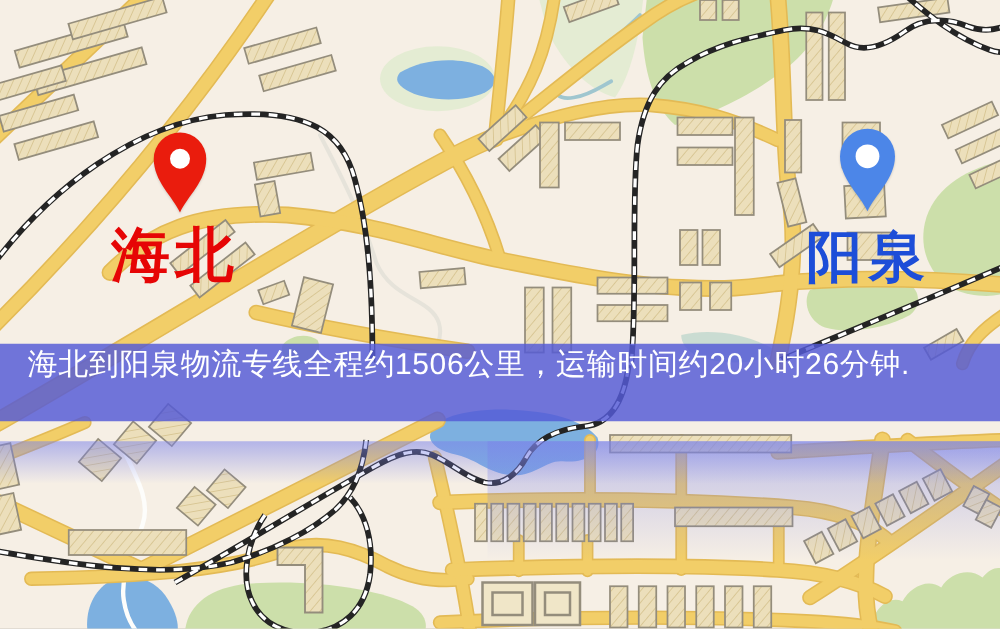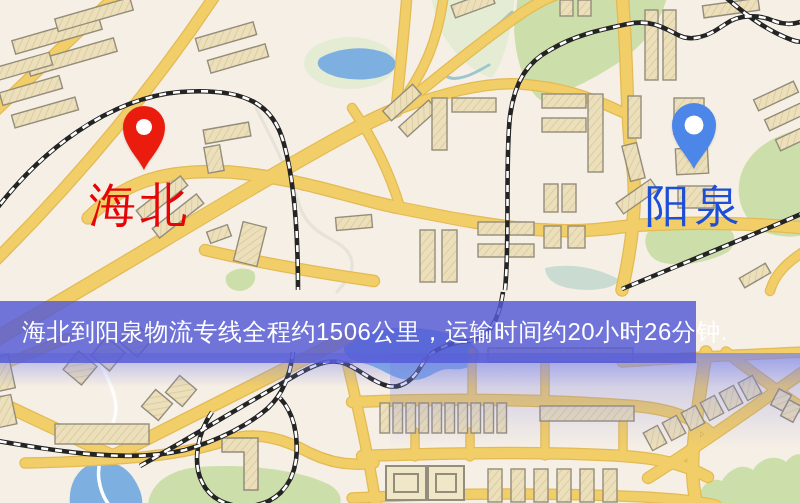--- a/index.html
+++ b/index.html
@@ -5,23 +5,23 @@
   html,body{margin:0;padding:0;background:#888;}
   .stage{
     position:relative;width:800px;height:503px;overflow:hidden;
     font-family:"Liberation Sans", sans-serif;
     background:var(--map-bg,#f6efe5);
   }
   .map-svg{position:absolute;left:0;top:0;width:800px;height:503px;display:block;}
 
   
   .banner{
-    position:absolute;left:0;top:301px;width:696px;height:62px;
+    position:absolute;left:0;top:275px;width:800px;height:62px;
     background:var(--banner-bg,rgba(84,90,214,0.83));
-    display:flex;align-items:center;
+    display:flex;align-items:flex-start;
     z-index:30;
   }
   .banner-text{
     padding-left:22px;
     color:var(--banner-text,#fff);
     font-size:24px;letter-spacing:0.5px;white-space:nowrap;
   }
   .banner-fade{
     position:absolute;left:0;top:353px;width:800px;height:34px;z-index:25;pointer-events:none;
     background:linear-gradient(to bottom, rgba(124,132,234,0.55), rgba(124,132,234,0));
@@ -32,21 +32,21 @@
   }
 
   
   .pin{position:absolute;z-index:20;}
   .pin svg{display:block;filter:drop-shadow(0 1px 1px rgba(0,0,0,0.15));}
   .pin-origin{left:118px;top:104px;color:var(--pin-red,#ea1c0d);}
   .pin-dest{left:667px;top:101px;color:var(--pin-blue,#4c86e8);}
 
   .pin-label{
     position:absolute;transform:translateX(-50%);z-index:21;
-    font-family:"Liberation Serif", serif;font-weight:400;white-space:nowrap;line-height:1;
+    font-family:"Liberation Serif", serif;font-weight:700;white-space:nowrap;line-height:1;
   }
   .label-origin{left:140px;top:182px;font-size:47px;letter-spacing:4px;color:var(--label-red,#e60505);}
   .label-dest{left:695px;top:184px;font-size:45px;letter-spacing:5px;color:var(--label-blue,#2135d6);}
 </style>
 </head>
 <body>
 
 <div class="stage">
 
   <svg class="map-svg" viewBox="0 0 800 503">

